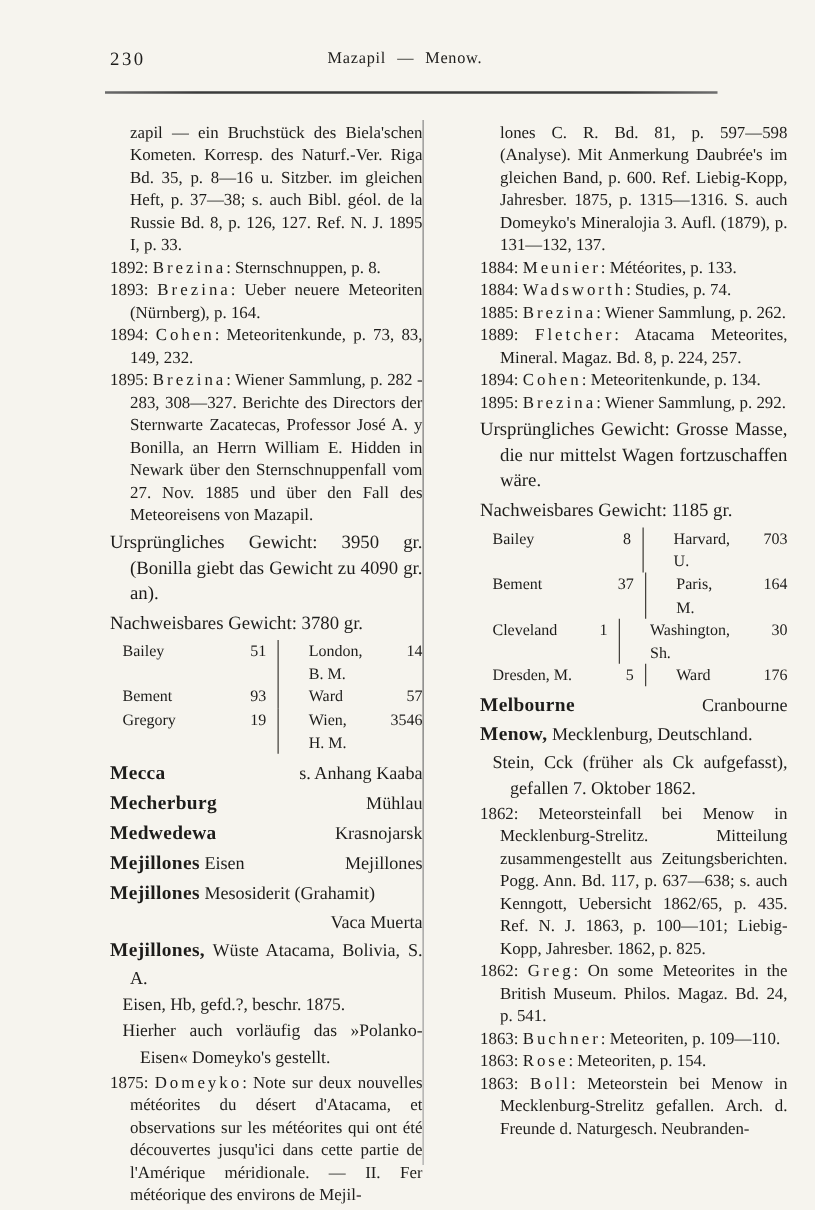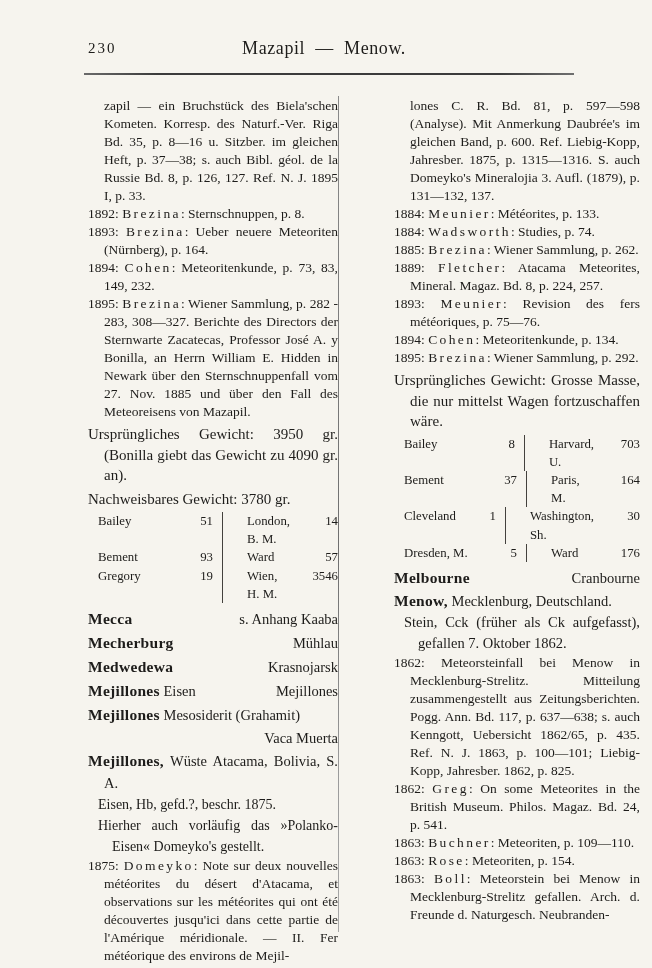--- a/index.html
+++ b/index.html
@@ -5,29 +5,29 @@
   html,body { margin:0; padding:0; }
   body {
     width:652px; height:968px; position:relative; overflow:hidden;
     background:#f6f4ee;
     font-family:"Liberation Serif","DejaVu Serif",serif;
     color:#1d1c1a;
     -webkit-font-smoothing:antialiased;
   }
   .pagehead { position:absolute; top:38px; left:88px; right:80px; height:24px; }
   .pageno { position:absolute; left:0; top:2px; font-size:15px; letter-spacing:2px; }
-  .ptitle { position:absolute; left:0; right:12px; text-align:center; font-size:18px; letter-spacing:.6px; word-spacing:5px; }
+  .ptitle { position:absolute; left:0; right:12px; text-align:center; font-size:13px; letter-spacing:.6px; word-spacing:5px; }
   .hrule { position:absolute; top:73px; left:84px; width:490px; height:1.6px;
            background:linear-gradient(to right,#6a6a6a,#3b3b3b 15%,#3b3b3b 85%,#6f6f6f); }
   .vdivider { position:absolute; top:96px; left:338px; width:1px; height:836px;
            background:linear-gradient(to bottom,#8a8a8a,#6f6f6f 55%,#9a9a9a 80%,#a8a8a8); }
   .cols { position:absolute; top:97px; left:88px; display:flex;gap:24px; }
   .col { max-height:866px; overflow:hidden; }
   .col-left  { width:250px; }
-  .col-right { width:246px; margin-left:32px; }
+  .col-right { width:246px; margin-left:22px; }
 
   .cont { margin:0; font-size:13.5px; line-height:18px; text-align:justify; padding-left:16px; }
   .bib  { margin:0; font-size:13.5px; line-height:18px; text-align:justify; padding-left:16px; text-indent:-16px; }
   .sp   { letter-spacing:2.4px; }
   .gw   { margin:3px 0 0; font-size:15px; line-height:20.5px; text-align:justify; padding-left:16px; text-indent:-16px; }
   .ctable { margin:3px 0 4px 10px; font-size:12.8px; line-height:18.2px; }
   .trow { display:grid; grid-template-columns:1fr 36px 1fr 46px; }
   .tv   { text-align:right; }
   .tb   { border-left:1px solid #44413d; padding-left:24px; margin-left:9px; }
   .hw   { display:flex; align-items:baseline; font-size:14.5px; line-height:23px; }
@@ -110,25 +110,25 @@
     <p class="bib"><span>1875: </span><span class="sp">Domeyko</span><span>: Note sur deux nouvelles météorites du désert d'Atacama, et observations sur les météorites qui ont été découvertes jusqu'ici dans cette partie de l'Amérique méridionale. — II. Fer météorique des environs de Mejil-</span></p>
   </div>
 
   <div class="col col-right">
     <p class="cont">lones C. R. Bd. 81, p. 597—598 (Analyse). Mit Anmerkung Daubrée's im gleichen Band, p. 600. Ref. Liebig-Kopp, Jahresber. 1875, p. 1315—1316. S. auch Domeyko's Mineralojia 3. Aufl. (1879), p. 131—132, 137.</p>
 
     <p class="bib"><span>1884: </span><span class="sp">Meunier</span><span>: Météorites, p. 133.</span></p>
     <p class="bib"><span>1884: </span><span class="sp">Wadsworth</span><span>: Studies, p. 74.</span></p>
     <p class="bib"><span>1885: </span><span class="sp">Brezina</span><span>: Wiener Sammlung, p. 262.</span></p>
     <p class="bib"><span>1889: </span><span class="sp">Fletcher</span><span>: Atacama Meteorites, Mineral. Magaz. Bd. 8, p. 224, 257.</span></p>
-    <p class="bib"><span>1893: </span><span class="sp">Meunier</span><span>: Revision des fers météoriques, p. 75—76.</span></p>
     <p class="bib"><span>1894: </span><span class="sp">Cohen</span><span>: Meteoritenkunde, p. 134.</span></p>
     <p class="bib"><span>1895: </span><span class="sp">Brezina</span><span>: Wiener Sammlung, p. 292.</span></p>
 
     <p class="gw"><span>Ursprüngliches Gewicht:</span><span> Grosse Masse, die nur mittelst Wagen fortzuschaffen wäre.</span></p>
+    <p class="gw"><span>Nachweisbares Gewicht:</span><span> 1185 gr.</span></p>
 
     <div class="ctable">
       <div class="trow">
         <span class="tn">Bailey</span>
           <span class="tv">8</span>
           <span class="tn tb">Harvard, U.</span>
           <span class="tv">703</span>
       </div>
       <div class="trow">
         <span class="tn">Bement</span>

